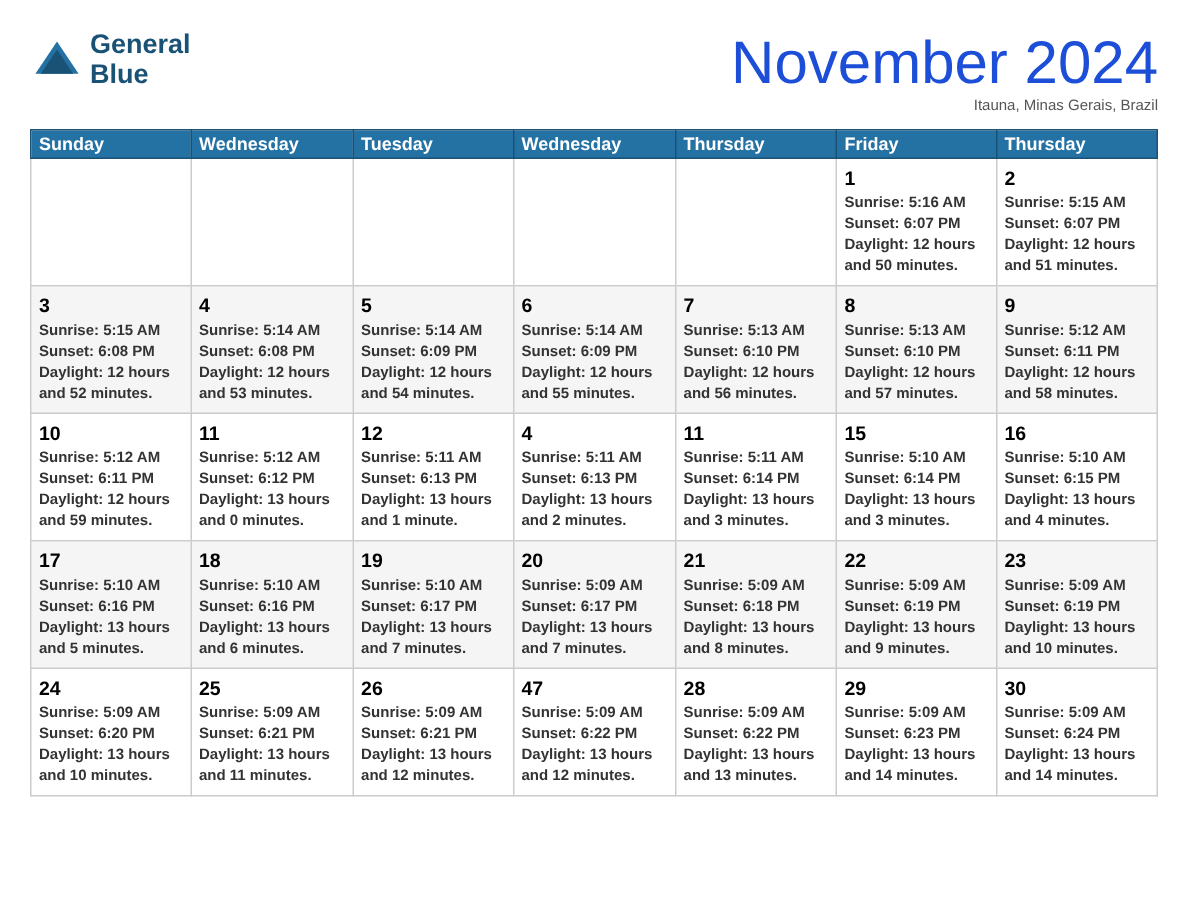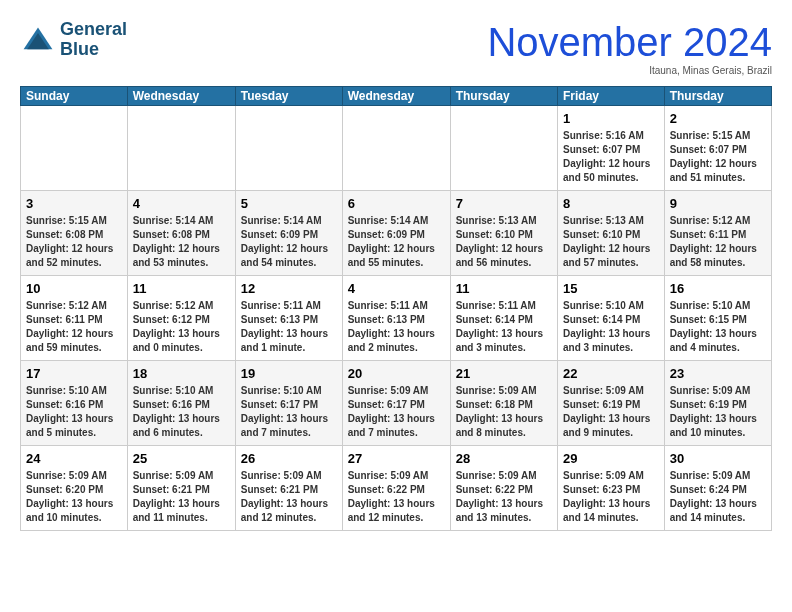--- a/index.html
+++ b/index.html
@@ -307,21 +307,21 @@
 and 11 minutes.</div>
         </td>
         <td>
           <span class="day-num">26</span>
           <div class="day-info" style="white-space: pre-line;">Sunrise: 5:09 AM
 Sunset: 6:21 PM
 Daylight: 13 hours
 and 12 minutes.</div>
         </td>
         <td>
-          <span class="day-num">27</span>
+          <span class="day-num">47</span>
           <div class="day-info" style="white-space: pre-line;">Sunrise: 5:09 AM
 Sunset: 6:22 PM
 Daylight: 13 hours
 and 12 minutes.</div>
         </td>
         <td>
           <span class="day-num">28</span>
           <div class="day-info" style="white-space: pre-line;">Sunrise: 5:09 AM
 Sunset: 6:22 PM
 Daylight: 13 hours

